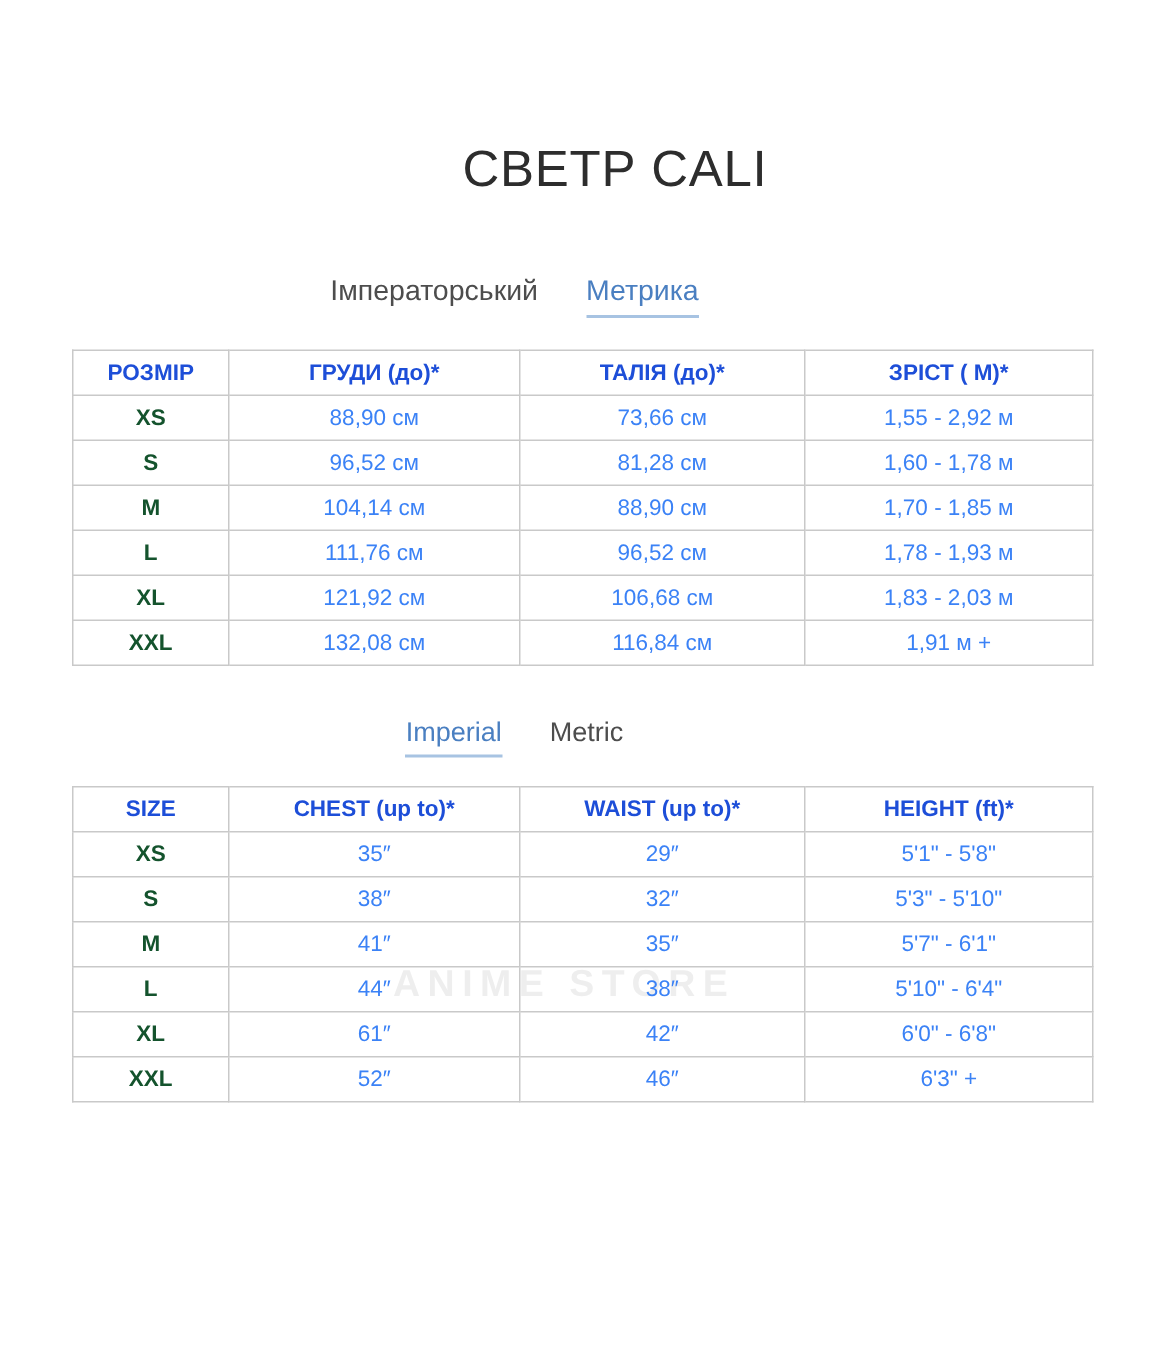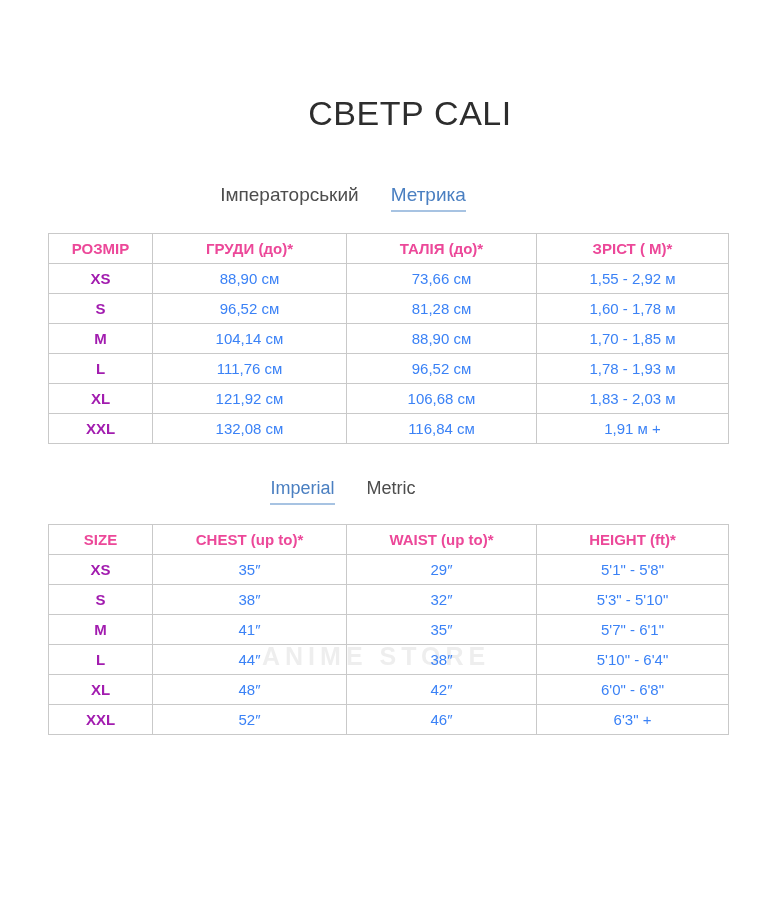--- a/index.html
+++ b/index.html
@@ -57,26 +57,26 @@
   .size-table-2 { top: 524px; }
   .size-table th, .size-table td {
     border: 1px solid #c9c9c9;
     text-align: center;
     vertical-align: middle;
     height: 30px;
     padding: 0 4px;
   }
   .size-table th {
     font-weight: bold;
-    color: #ec4899;
+    color: #1d4ed8;
   }
   .size-table td { color: #3b82f6; }
   .size-table td:first-child {
     font-weight: bold;
-    color: #a21caf;
+    color: #14532d;
   }
   col.c1 { width: 104px; }
   col.c2 { width: 194px; }
   col.c3 { width: 190px; }
   col.c4 { width: 192px; }
   .watermark {
     position: absolute;
     left: 262px;
     top: 642px;
     font-size: 25px;
@@ -196,21 +196,21 @@
         <td>5'7" - 6'1"</td>
       </tr>
       <tr>
         <td>L</td>
         <td>44″</td>
         <td>38″</td>
         <td>5'10" - 6'4"</td>
       </tr>
       <tr>
         <td>XL</td>
-        <td>48″</td>
+        <td>61″</td>
         <td>42″</td>
         <td>6'0" - 6'8"</td>
       </tr>
       <tr>
         <td>XXL</td>
         <td>52″</td>
         <td>46″</td>
         <td>6'3" +</td>
       </tr>
     </tbody>

